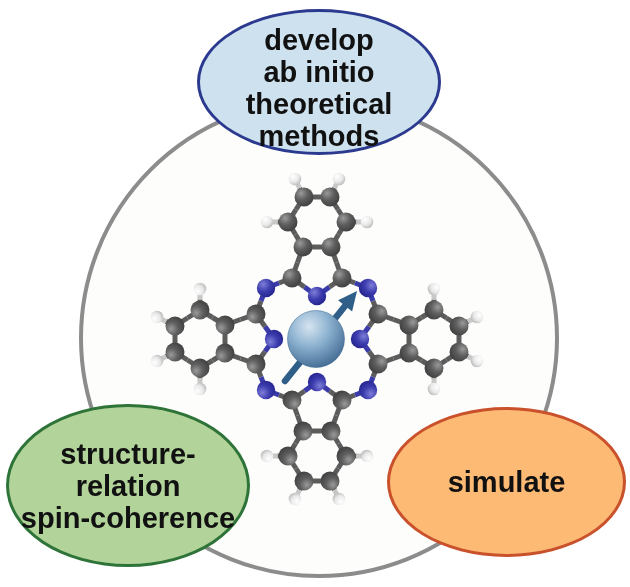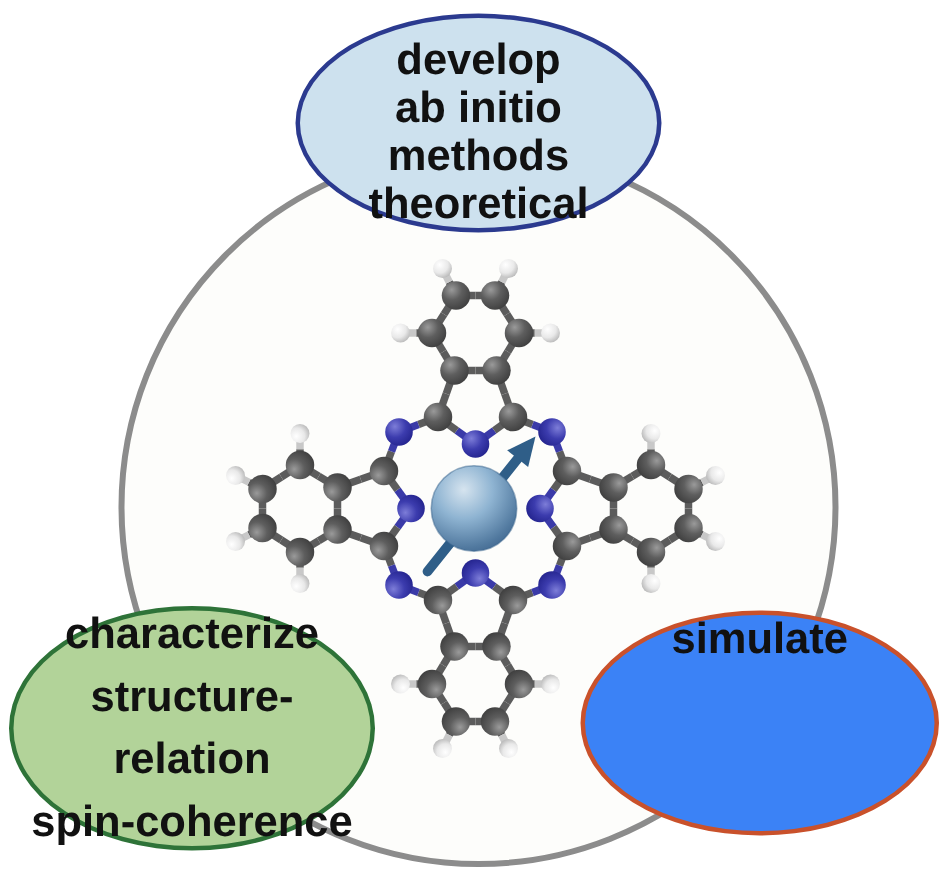--- a/index.html
+++ b/index.html
@@ -12,21 +12,21 @@
   }
   .stage svg{position:absolute;left:0;top:0;}
   .bubble{
     position:absolute;
     box-sizing:border-box;
     border-radius:50%;
     border:3px solid #000;
     display:flex;
     flex-direction:column;
     align-items:center;
-    justify-content:space-between;
+    justify-content:center;
     text-align:center;
     font-weight:bold;
     font-size:29px;
     line-height:32px;
     color:#111111;
     letter-spacing:0px;
   }
   .bubble .line{white-space:nowrap;}
   .bubble .line.italic{}
   .bubble-top{left:197px;top:9px;width:244px;height:146px;padding-top:12px;}
@@ -286,28 +286,27 @@
     <g id="spin">
         <line x1="285" y1="381" x2="349" y2="301" stroke="#2f5e88" stroke-width="6.5" stroke-linecap="round"></line>
         <circle cx="316" cy="339" r="28.5" fill="url(#gradSphere)" stroke="#35618b" stroke-width="1" stroke-opacity="0.5"></circle>
         <polygon points="357,291 352.1,311.4 338.1,300.2" fill="#2f5e88"></polygon>
       </g>
   </svg>
 
   <div class="bubble bubble-top" style="background: rgb(205, 225, 238); border-color: rgb(43, 58, 143);">
     <div class="line">develop</div>
     <div class="line italic">ab initio</div>
+    <div class="line">theoretical</div>
     <div class="line">methods</div>
-    <div class="line">theoretical</div>
   </div>
 
   <div class="bubble bubble-left" style="background: rgb(178, 211, 153); border-color: rgb(46, 115, 56);">
-    <div class="line">characterize</div>
     <div class="line">structure-</div>
     <div class="line">relation</div>
     <div class="line">spin-coherence</div>
   </div>
 
-  <div class="bubble bubble-right" style="background: #3b82f6; border-color: rgb(201, 81, 43);">
+  <div class="bubble bubble-right" style="background: #fdba74; border-color: rgb(201, 81, 43);">
     <div class="line">simulate</div>
   </div>
 
 </div>
 
 </body></html>

